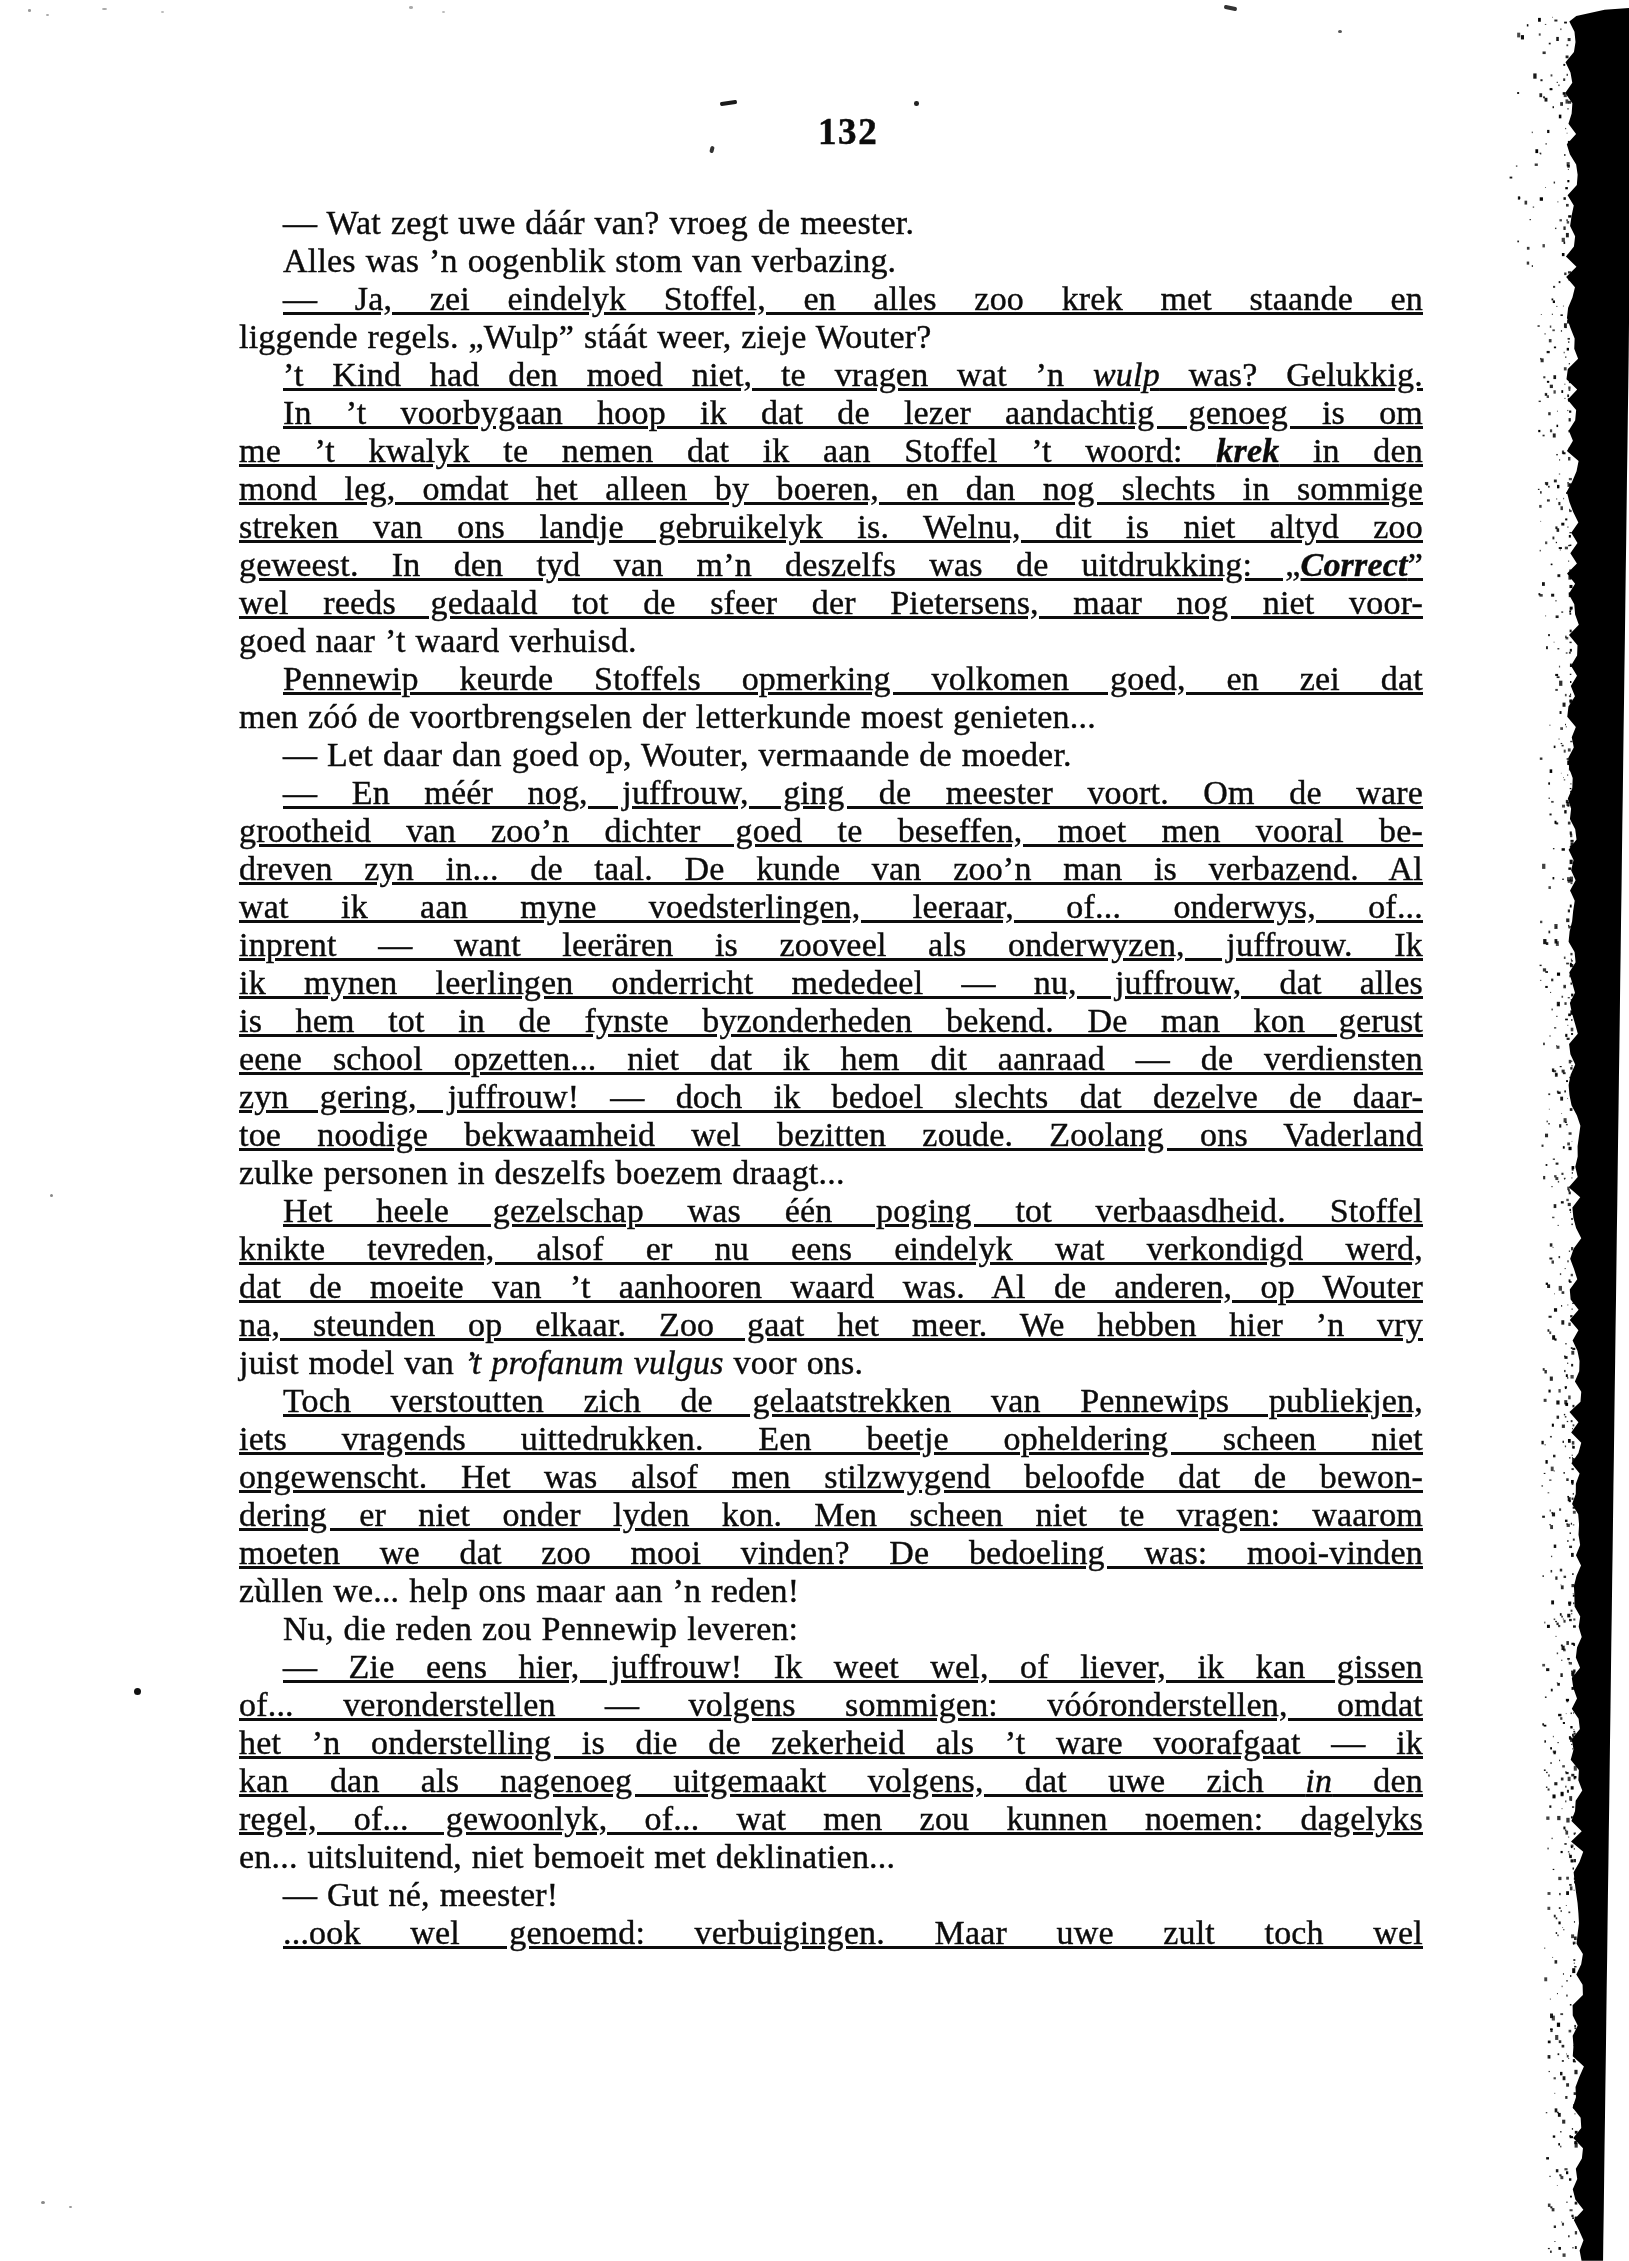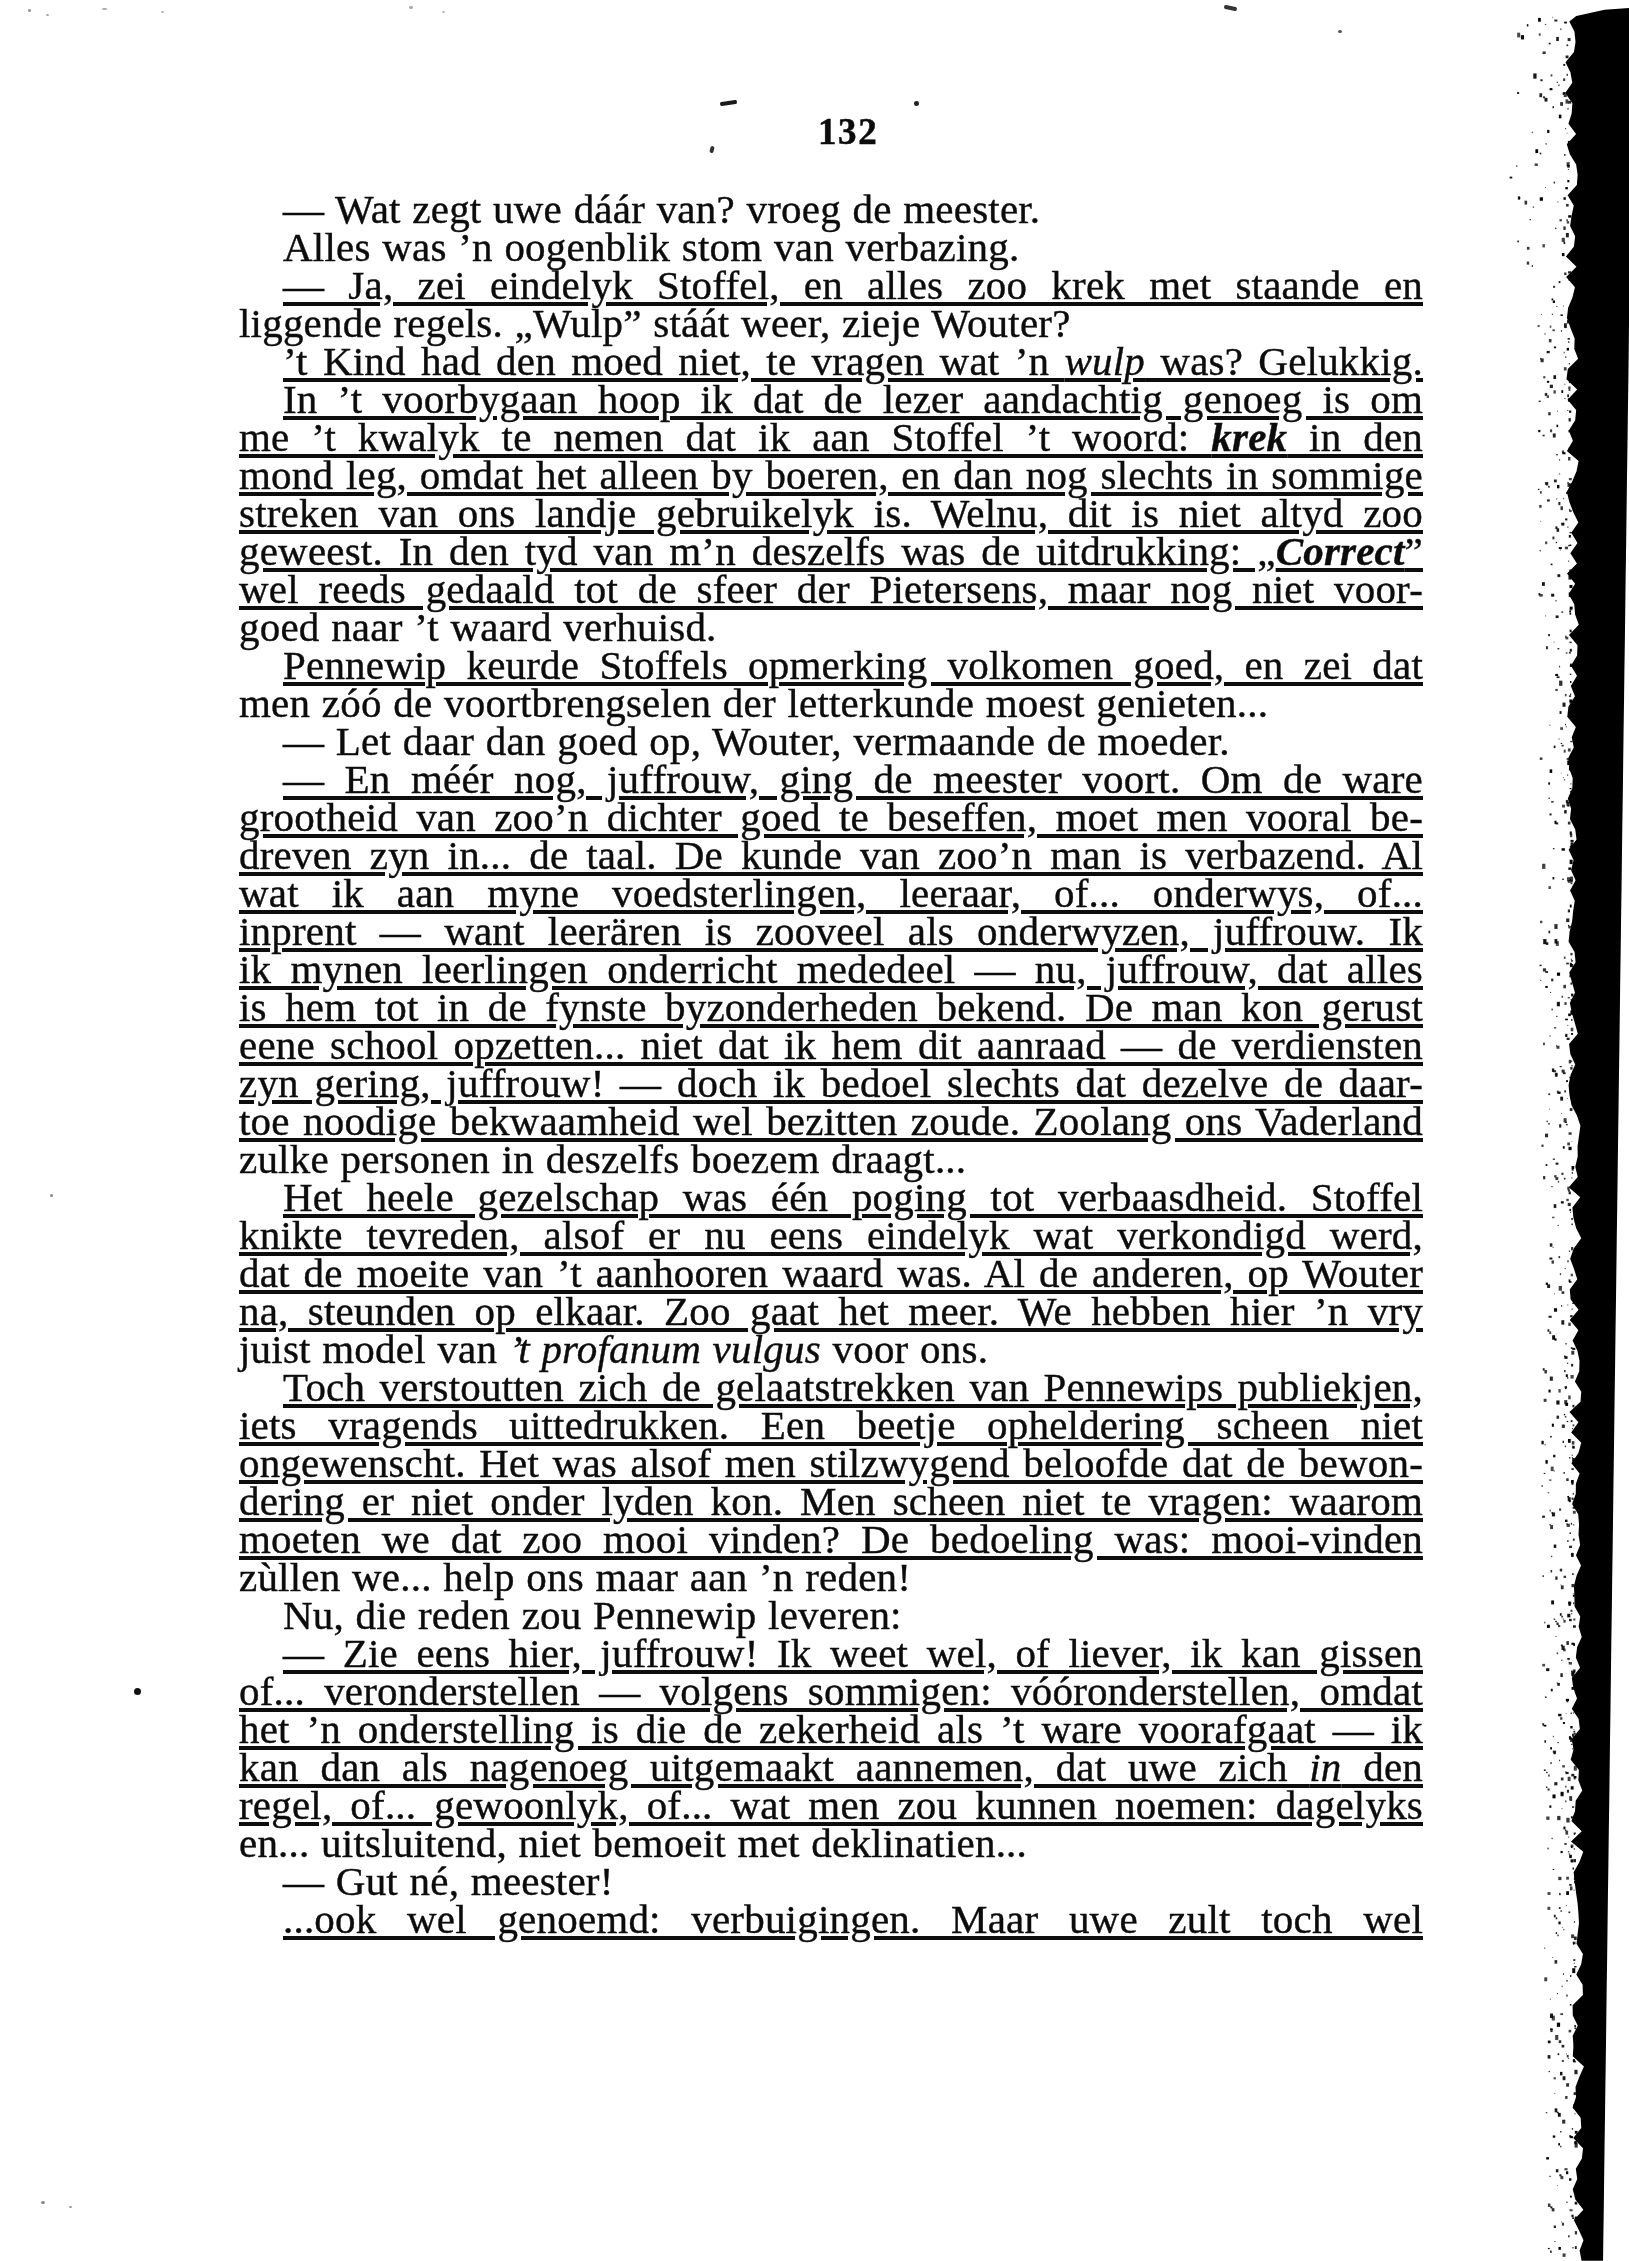--- a/index.html
+++ b/index.html
@@ -22,23 +22,23 @@
     width: 126px;
     text-align: left;
     font-size: 37px;
     font-weight: bold;
     letter-spacing: 1.6px;
     -webkit-text-stroke: 0.5px #0c0c0c;
   }
   .page-text {
     position: absolute;
     left: 239px;
-    top: 190px;
+    top: 204px;
     width: 1184px;
-    font-size: 41px;
+    font-size: 34px;
     line-height: 38px;
     -webkit-text-stroke: 0.4px #0d0d0d;
     word-spacing: 1.2px;
     letter-spacing: 0.2px;
   }
   .line {
     height: 38px;
     text-align: left;
     white-space: normal;
   }
@@ -103,21 +103,21 @@
     <div class="line indent just"><span>Toch verstoutten zich de gelaatstrekken van Pennewips publiekjen,</span></div>
     <div class="line just"><span>iets vragends uittedrukken. Een beetje opheldering scheen niet</span></div>
     <div class="line just"><span>ongewenscht. Het was alsof men stilzwygend beloofde dat de bewon-</span></div>
     <div class="line just"><span>dering er niet onder lyden kon. Men scheen niet te vragen: waarom</span></div>
     <div class="line just"><span>moeten we dat zoo mooi vinden? De bedoeling was: mooi-vinden</span></div>
     <div class="line"><span>zùllen we... help ons maar aan ’n reden!</span></div>
     <div class="line indent"><span>Nu, die reden zou Pennewip leveren:</span></div>
     <div class="line indent just"><span>— Zie eens hier, juffrouw! Ik weet wel, of liever, ik kan gissen</span></div>
     <div class="line just"><span>of... veronderstellen — volgens sommigen: vóóronderstellen, omdat</span></div>
     <div class="line just"><span>het ’n onderstelling is die de zekerheid als ’t ware voorafgaat — ik</span></div>
-    <div class="line just"><span>kan dan als nagenoeg uitgemaakt aannemen, dat uwe zich </span><span class="it">in</span><span> den</span></div>
+    <div class="line just"><span>kan dan als nagenoeg uitgemaakt volgens, dat uwe zich </span><span class="it">in</span><span> den</span></div>
     <div class="line just"><span>regel, of... gewoonlyk, of... wat men zou kunnen noemen: dagelyks</span></div>
     <div class="line"><span>en... uitsluitend, niet bemoeit met deklinatien...</span></div>
     <div class="line indent"><span>— Gut né, meester!</span></div>
     <div class="line indent just"><span>...ook wel genoemd: verbuigingen. Maar uwe zult toch wel</span></div>
   </div>
 
 <svg class="scan-band" width="1629" height="2261" viewBox="0 0 2071 2874" xmlns="http://www.w3.org/2000/svg">
     <polygon points="2071,10 2071.0,10 2071.0,50 2071.0,90 2071.0,130 2071.0,170 2071.0,210 2071.0,250 2071.0,290 2071.0,330 2071.0,370 2071.0,410 2070.6,450 2070.1,490 2069.5,530 2069.0,570 2068.4,610 2067.9,650 2067.4,690 2066.8,730 2066.3,770 2065.8,810 2065.2,850 2064.7,890 2064.1,930 2063.6,970 2063.1,1010 2062.5,1050 2062.0,1090 2061.5,1130 2060.9,1170 2060.4,1210 2059.8,1250 2059.3,1290 2058.8,1330 2058.2,1370 2057.7,1410 2057.1,1450 2056.6,1490 2056.1,1530 2055.5,1570 2055.0,1610 2054.5,1650 2053.9,1690 2053.4,1730 2052.8,1770 2052.3,1810 2051.8,1850 2051.2,1890 2050.7,1930 2050.2,1970 2049.6,2010 2049.1,2050 2048.5,2090 2048.0,2130 2047.5,2170 2046.9,2210 2046.4,2250 2045.9,2290 2045.3,2330 2044.8,2370 2044.2,2410 2043.7,2450 2043.2,2490 2042.6,2530 2042.1,2570 2041.6,2610 2041.0,2650 2040.5,2690 2039.9,2730 2039.4,2770 2038.9,2810 2038.3,2850 2038.0,2874 2007.0,2874 2010.7,2874 2008.2,2861 2013.1,2848 2007.4,2835 2000.8,2822 2013.0,2809 2002.8,2796 1999.5,2783 2005.2,2770 2003.4,2757 2011.1,2744 2012.5,2731 2000.1,2718 2010.3,2705 2009.5,2692 1999.3,2679 2003.6,2666 2003.0,2653 2007.9,2640 2013.7,2627 1999.5,2614 2000.4,2601 1999.4,2588 2005.8,2575 1999.5,2562 1999.3,2549 2012.4,2536 2012.0,2523 2004.0,2510 2010.2,2497 2012.4,2484 2004.3,2471 2005.7,2458 2007.4,2445 2006.7,2432 2005.6,2419 2003.7,2406 2002.0,2393 2000.6,2380 2008.0,2367 2012.8,2354 1997.3,2341 2010.9,2328 1997.8,2315 2002.4,2302 2003.2,2289 2011.6,2276 2006.6,2263 2007.3,2250 1996.9,2237 2000.5,2224 1998.2,2211 2008.5,2198 2006.9,2185 1998.3,2172 2004.9,2159 2000.3,2146 1998.3,2133 2008.8,2120 2003.4,2107 2005.0,2094 2010.9,2081 2007.0,2068 2009.0,2055 2001.8,2042 2001.6,2029 2001.0,2016 2004.3,2003 2010.0,1990 2003.6,1977 2008.9,1964 2006.8,1951 2007.5,1938 2006.4,1925 1998.6,1912 2003.3,1899 2003.5,1886 2008.2,1873 1997.8,1860 2006.7,1847 2010.3,1834 1997.5,1821 2006.7,1808 1995.3,1795 2009.3,1782 2010.3,1769 2002.2,1756 2007.7,1743 2008.1,1730 2005.4,1717 1999.3,1704 2006.7,1691 1995.7,1678 2006.9,1665 1996.8,1652 1995.7,1639 2005.2,1626 2001.1,1613 1996.2,1600 2000.7,1587 2010.3,1574 2003.7,1561 2000.3,1548 1999.0,1535 2009.0,1522 1994.4,1509 2005.8,1496 2002.7,1483 2005.8,1470 2005.6,1457 2007.4,1444 2009.2,1431 2004.8,1418 1997.9,1405 1995.3,1392 1994.2,1379 1996.8,1366 2002.6,1353 1996.5,1340 1994.8,1327 2005.9,1314 2002.3,1301 1998.5,1288 1995.8,1275 2002.3,1262 1998.6,1249 1995.0,1236 2003.1,1223 2001.8,1210 1994.2,1197 1995.5,1184 1998.7,1171 2000.0,1158 2002.0,1145 1996.1,1132 2003.1,1119 1997.4,1106 2000.5,1093 1994.2,1080 2004.3,1067 2002.6,1054 1995.9,1041 1997.4,1028 1993.2,1015 1998.9,1002 1999.4,989 1994.8,976 1993.9,963 2000.8,950 1998.2,937 2003.4,924 1992.5,911 1994.0,898 2002.3,885 1997.0,872 2004.9,859 1997.2,846 2005.0,833 2005.5,820 1994.7,807 2007.2,794 2002.5,781 2001.4,768 1994.3,755 2002.5,742 1992.2,729 2004.8,716 1996.4,703 2005.5,690 1997.6,677 2006.6,664 2000.2,651 1995.2,638 1991.9,625 1998.8,612 2004.3,599 2006.9,586 1992.1,573 1999.7,560 1994.4,547 2002.6,534 2003.8,521 1992.9,508 2005.1,495 1991.5,482 1993.2,469 2006.3,456 2001.4,443 2001.9,430 1996.7,417 1992.1,404 1993.6,391 1999.1,378 2002.3,365 1991.1,352 2004.2,339 1990.8,326 2001.0,313 2002.5,300 1996.1,287 1998.0,274 2000.8,261 1992.9,248 2004.7,235 2005.7,222 2003.8,209 1995.8,196 1991.9,183 2003.7,170 1994.0,157 1998.1,144 1999.0,131 1989.9,118 1998.9,105 1996.6,92 1990.3,79 2001.0,66 2003.0,53 2001.7,40 1995.1,27 2004,20 2040,12" fill="#000"></polygon>
     <rect x="1981.7" y="695.3" width="4.0" height="2.4" fill="#000" opacity="0.99"></rect>
     <rect x="1989.5" y="2325.6" width="1.9" height="1.9" fill="#000" opacity="0.81"></rect>

